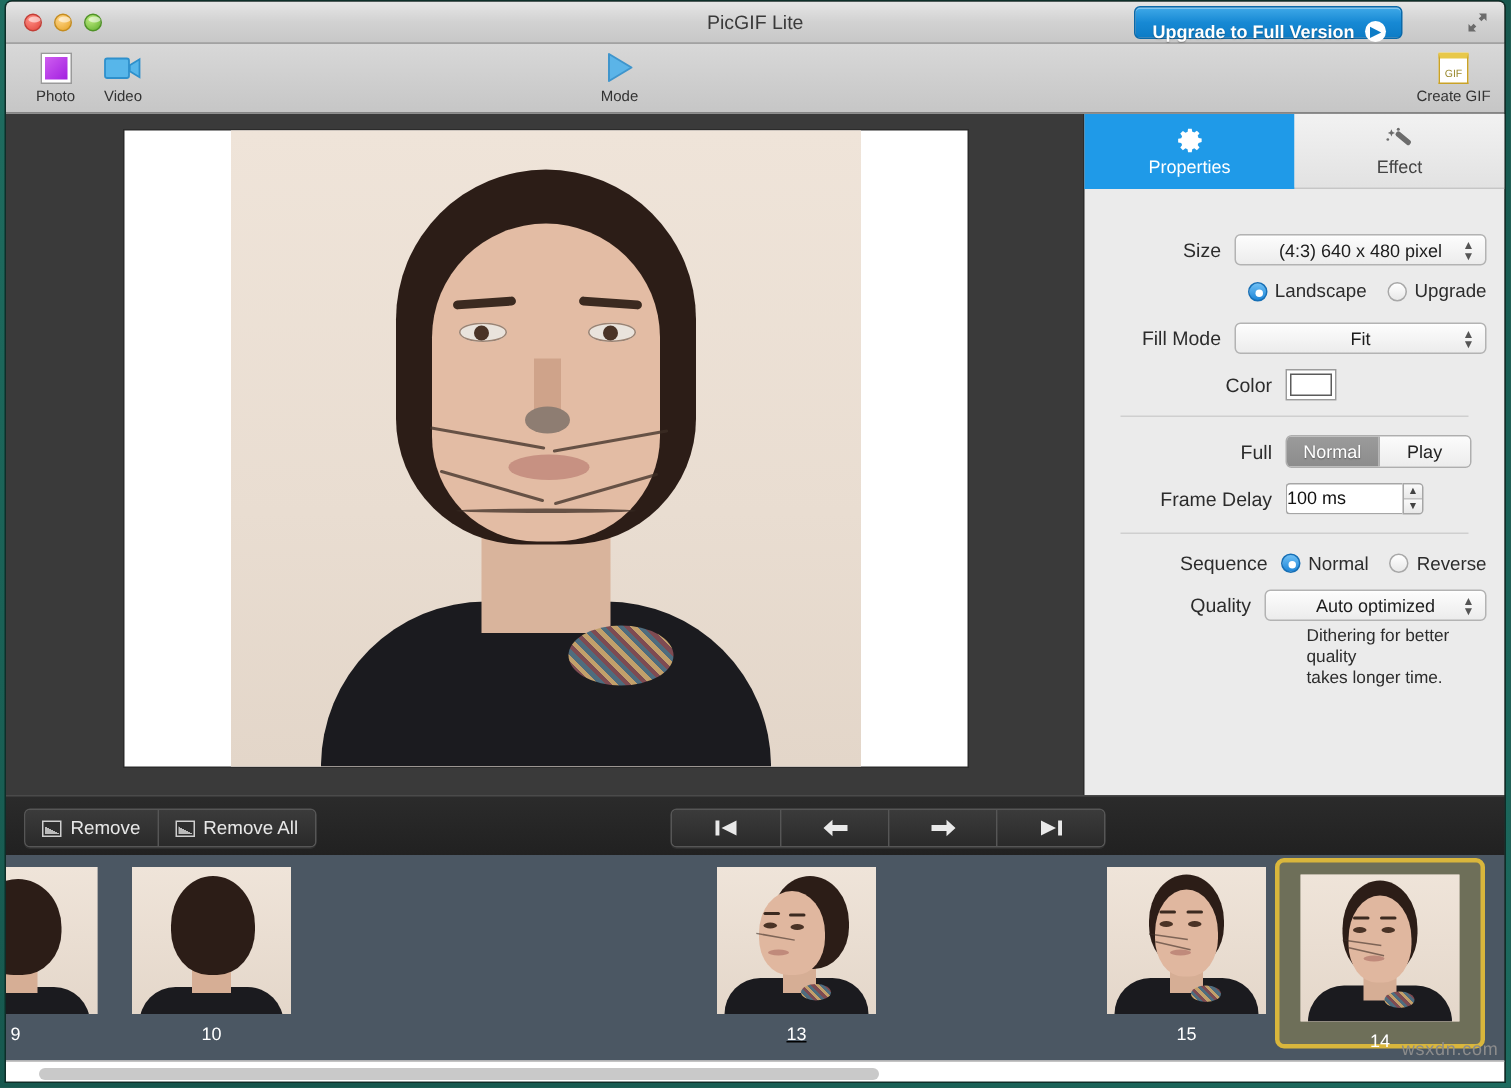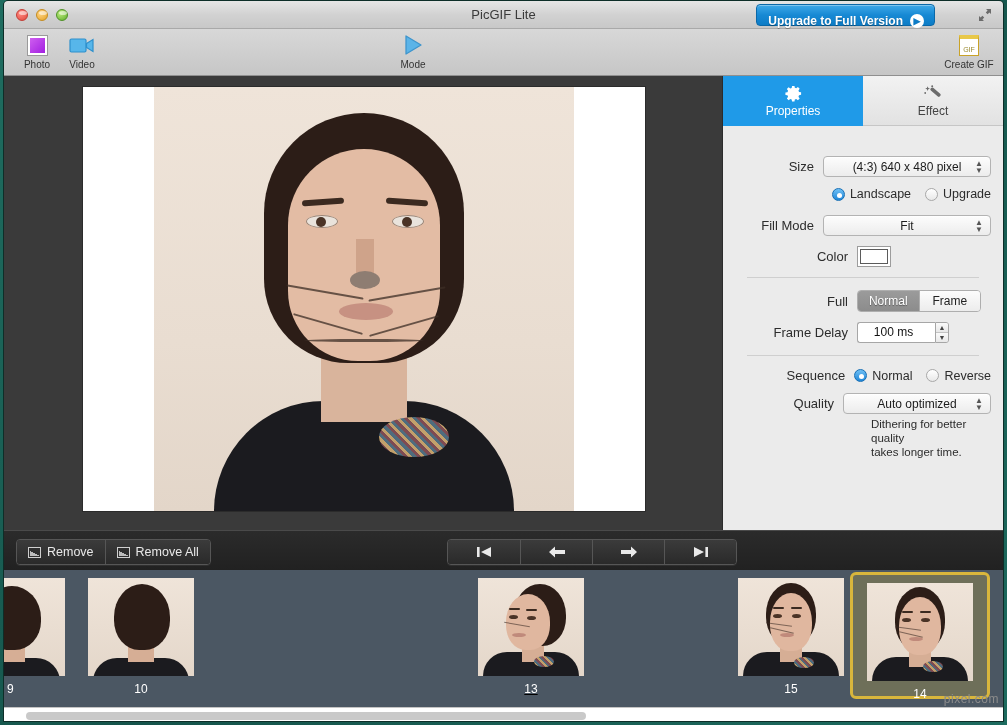--- a/index.html
+++ b/index.html
@@ -202,21 +202,21 @@
   .segmented { display:flex; border:1px solid #aeaeae; border-radius:4px; overflow:hidden; width:124px; cursor:pointer;}
   .seg { flex:1; text-align:center; font-size:12px; padding:3px 0;
          background: linear-gradient(to bottom,#fcfcfc,#ececec); color:#222; }
   .seg.on { background: linear-gradient(to bottom,#9b9b9b,#8c8c8c); color:#fff; text-shadow:0 1px 1px rgba(0,0,0,.4);}
   .seg + .seg { border-left:1px solid #aeaeae; }
 
   .stepper-wrap { display:flex; align-items:center; }
   .numfield {
     width: 78px; height: 21px; background:#fff; border:1px solid #a6a6a6;
     border-right:none; border-radius:3px 0 0 3px;
-    font-size:12px; color:#111; text-align:center; padding-right:6px; line-height:19px;
+    font-size:12px; color:#111; text-align:left; padding-right:6px; line-height:19px;
   }
   .stepper {
     width:14px; height:21px; display:flex; flex-direction:column;
     border:1px solid #a6a6a6; border-radius:0 3px 3px 0; overflow:hidden; cursor:pointer;
   }
   .stepper span { flex:1; background:linear-gradient(to bottom,#fafafa,#e8e8e8);
                   font-size:7px; line-height:9px; text-align:center; color:#444;}
   .stepper span + span { border-top:1px solid #c3c3c3; }
 
   .hint { font-size:11.5px; color:#2c2c2c; line-height:14px; padding-left:148px; margin-top:3px;}
@@ -459,21 +459,21 @@
             </div>
           </div>
 
           <hr class="sep">
 
           <div class="row">
             <div class="lbl">Full</div>
             <div class="ctl">
               <div class="segmented">
                 <div class="seg on">Normal</div>
-                <div class="seg">Frame</div>
+                <div class="seg">Play</div>
               </div>
             </div>
           </div>
 
           <div class="row">
             <div class="lbl">Frame Delay</div>
             <div class="ctl">
               <div class="stepper-wrap">
                 <div class="numfield">100 ms</div>
                 <div class="stepper">
@@ -646,17 +646,17 @@
           </div>
         </div>
         <div class="cap">14</div>
       </div>
     </div>
 
     <div id="hscroll">
       <div class="track">
         <div class="thumbbar"></div>
       </div>
-      <div id="watermark">pixel.com</div>
+      <div id="watermark">wsxdn.com</div>
     </div>
 
   </div>
 </div>
 
 </body></html>

